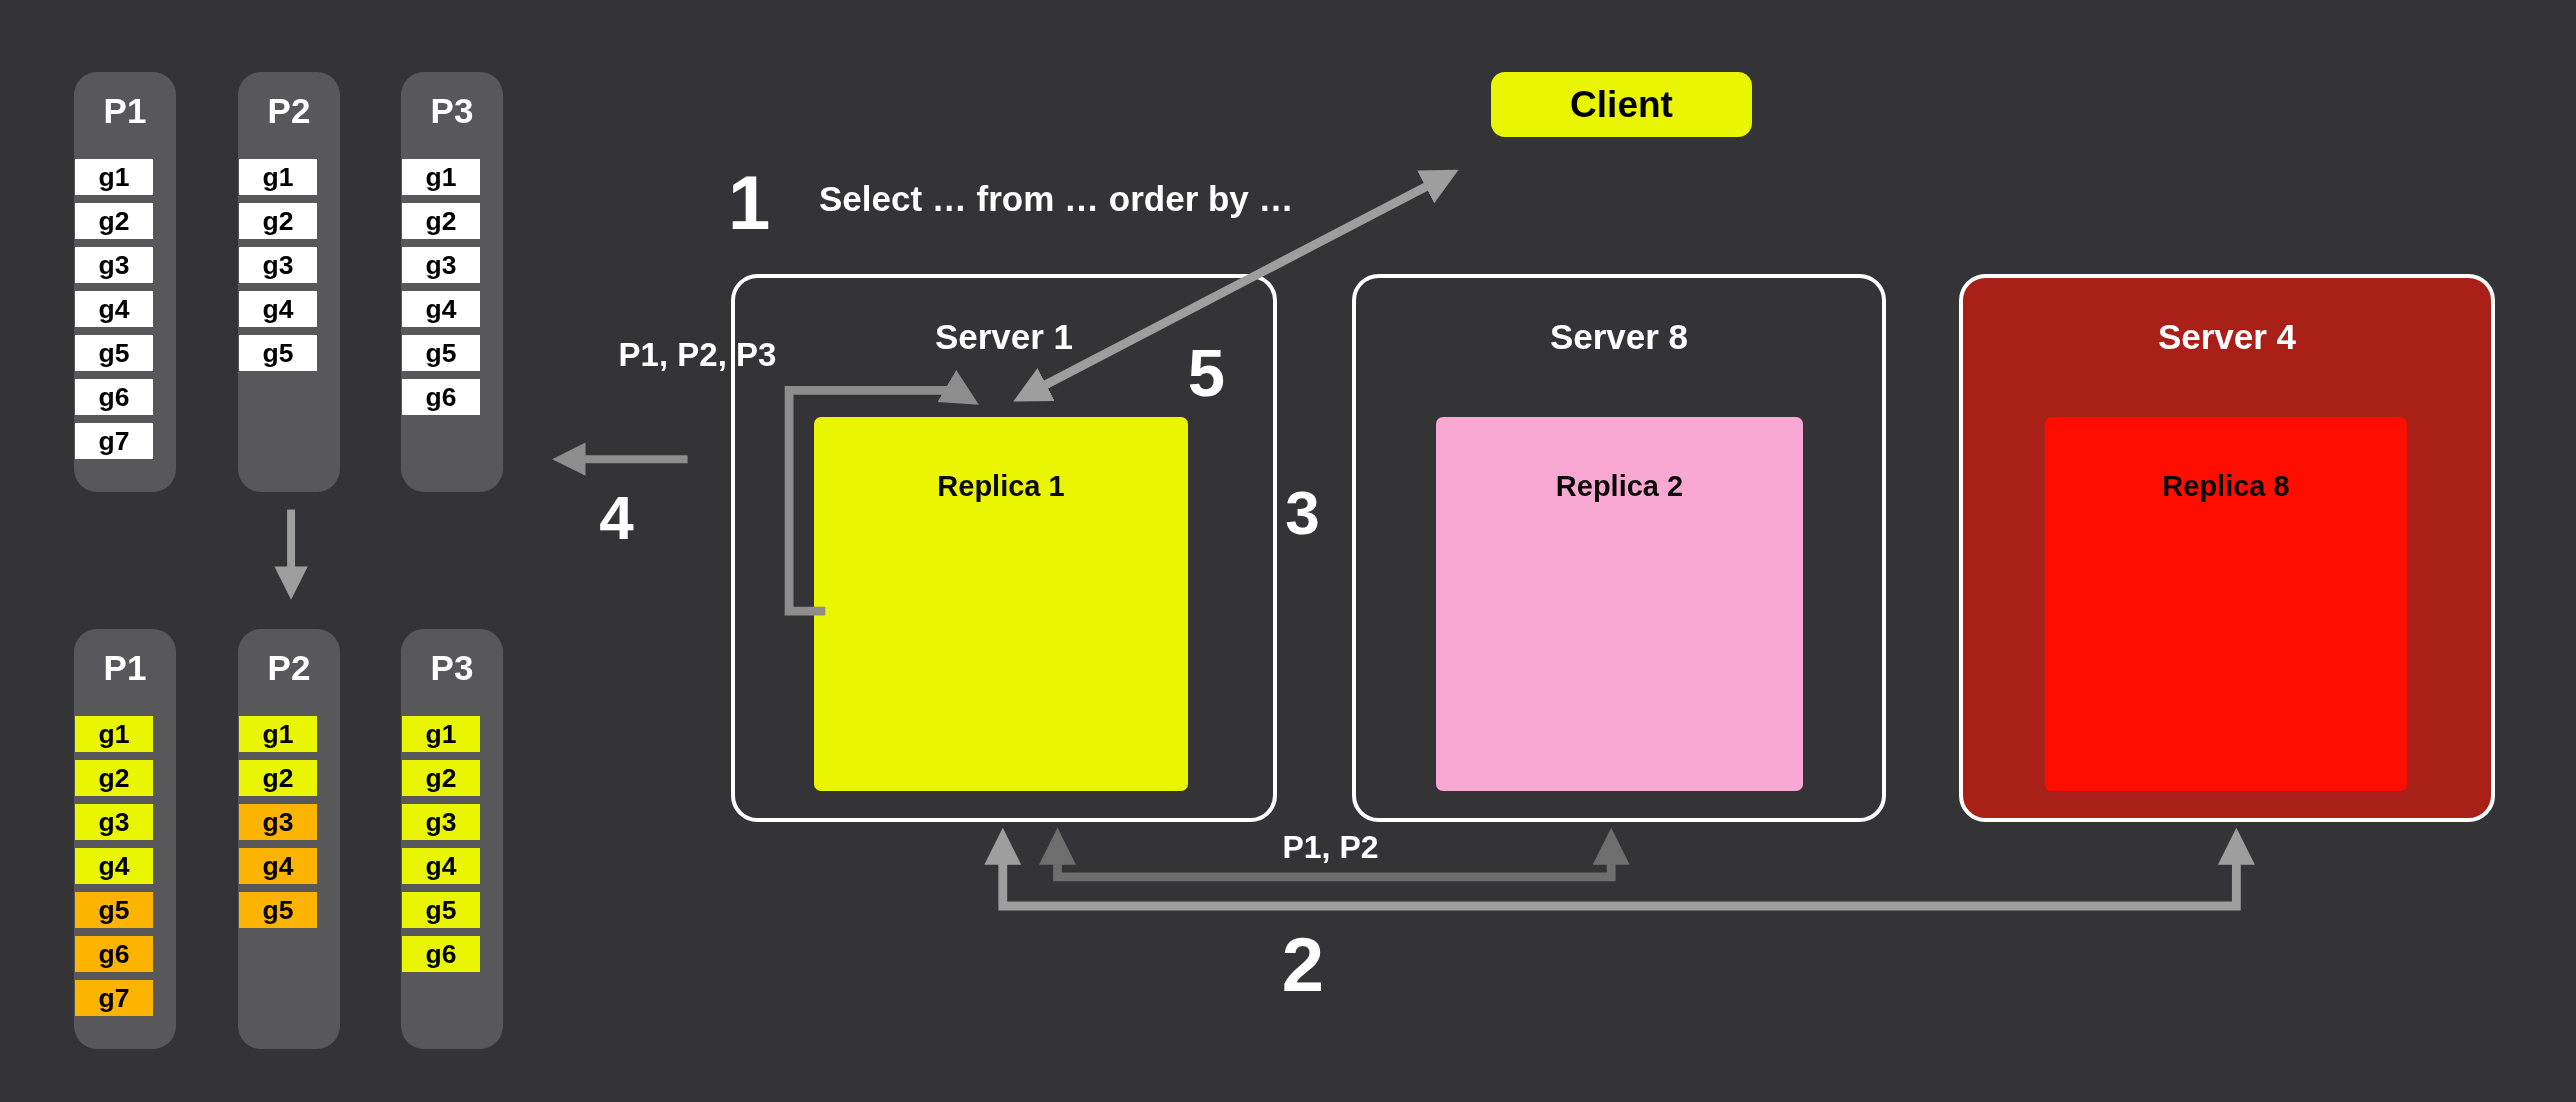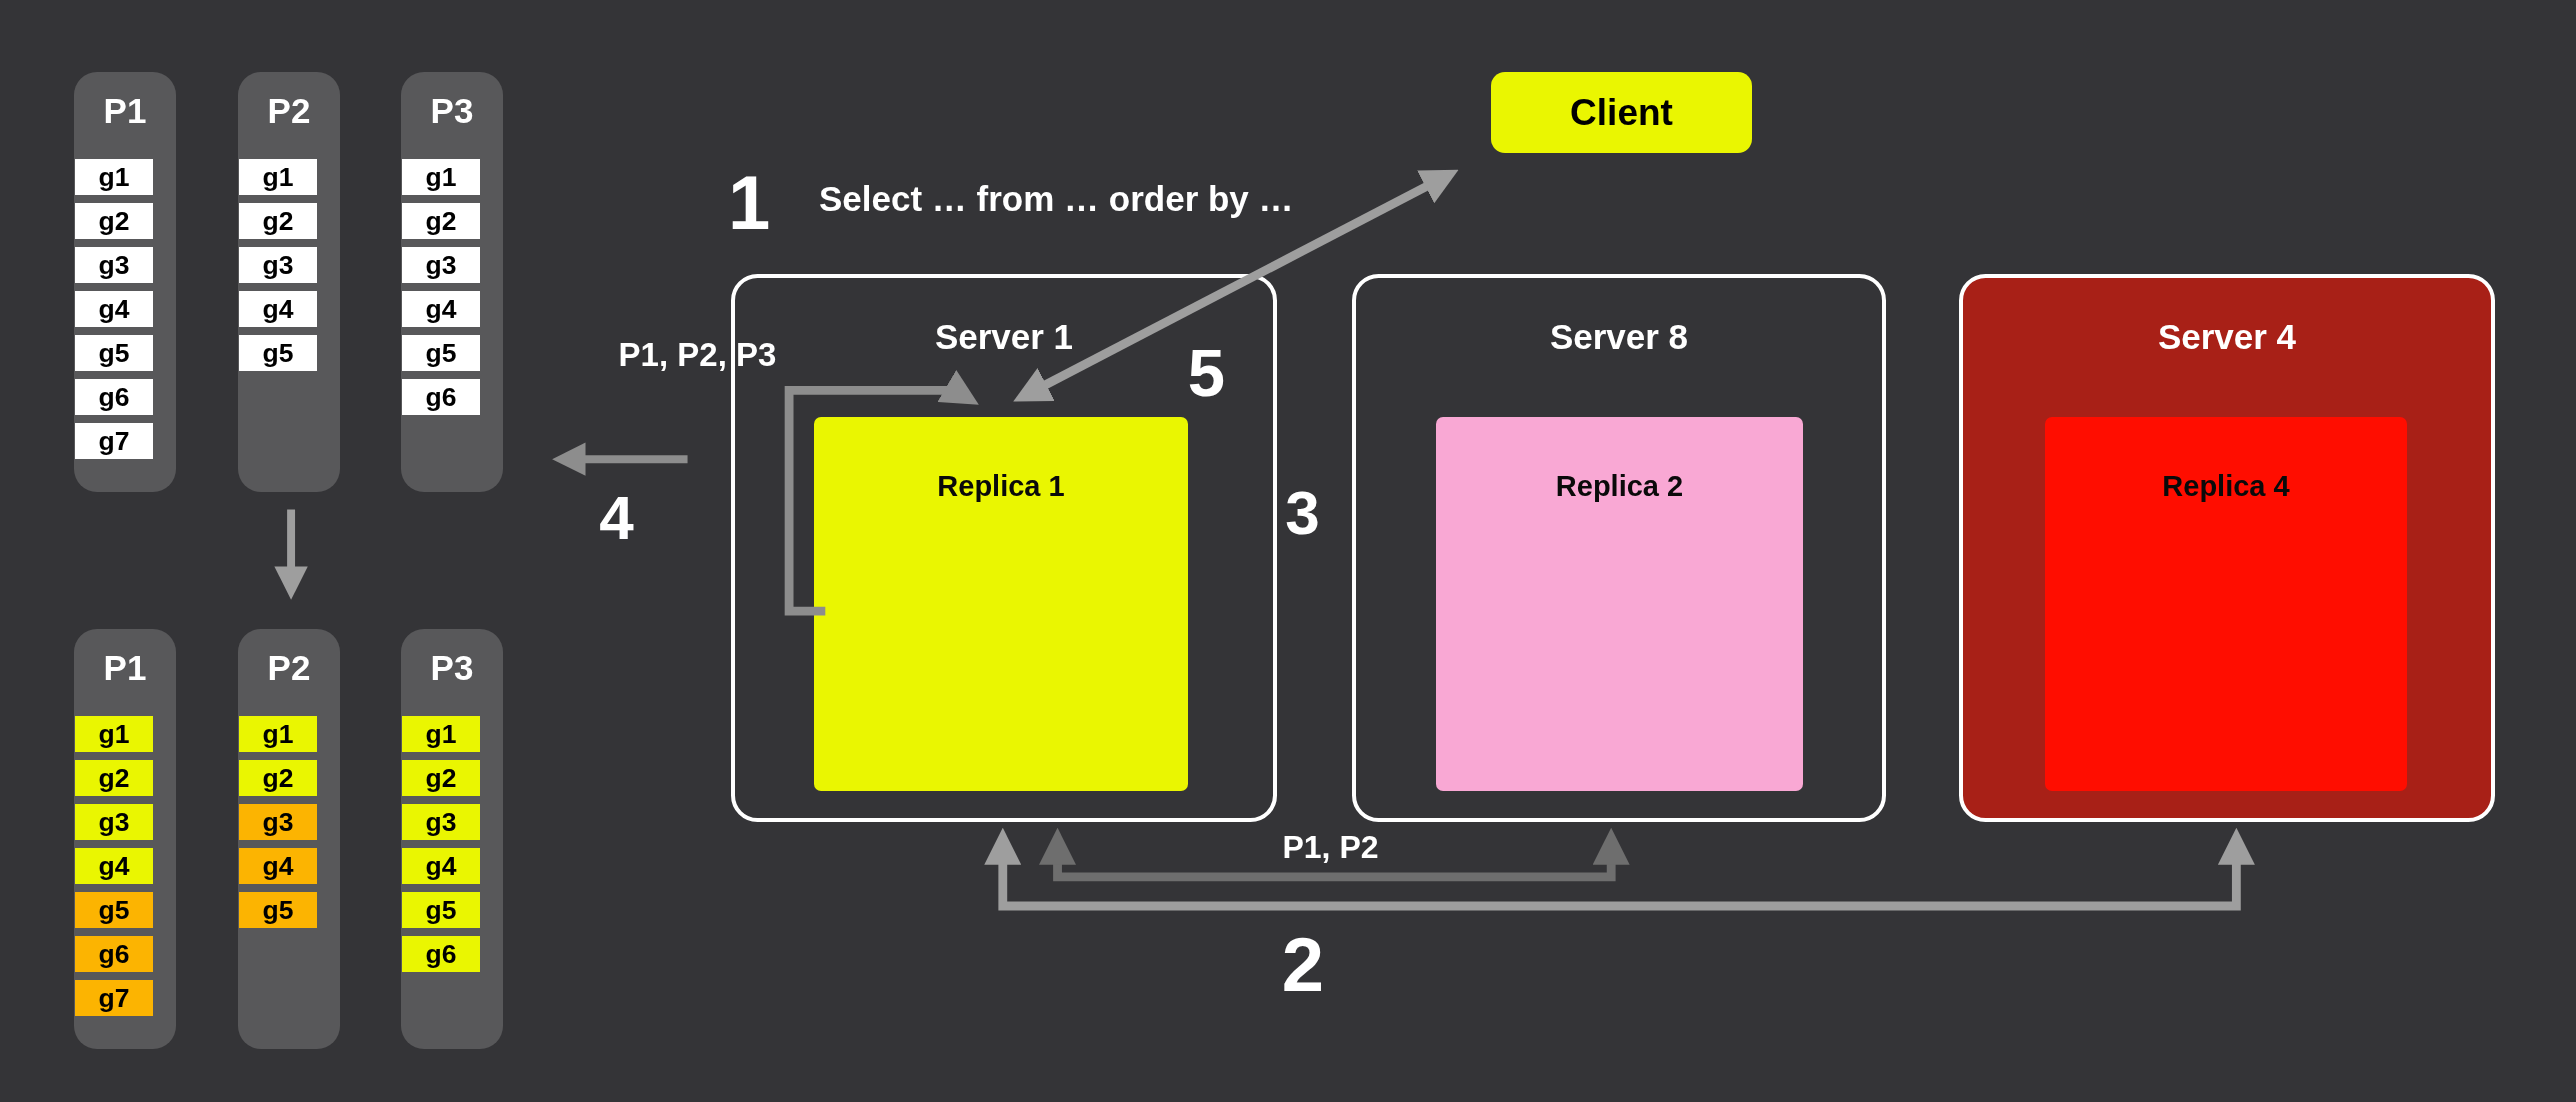--- a/index.html
+++ b/index.html
@@ -19,21 +19,21 @@
   .server{position:absolute;top:274px;height:548px;border:4.4px solid #ffffff;border-radius:26.5px;box-sizing:border-box;}
   .server-label{position:absolute;top:39px;left:0;width:100%;text-align:center;
                 font-size:35px;font-weight:700;color:#ffffff;}
   #server-3{background:#a82017;}
   .replica{position:absolute;top:417px;height:374px;border-radius:7px;}
   #replica-1{left:814px;width:374px;background:#eaf601;}
   #replica-2{left:1436px;width:367px;background:#f9a8d4;}
   #replica-3{left:2045px;width:362px;background:#ff0d00;}
   .replica-label{margin-top:53px;text-align:center;font-size:29px;font-weight:800;color:#0a0a0a;}
   
-  .client{position:absolute;left:1491px;top:72px;width:261px;height:81px;background:#eaf601;
+  .client{position:absolute;left:1491px;top:72px;width:261px;height:65px;background:#eaf601;
           border-radius:14px;display:flex;align-items:center;justify-content:center;
           font-size:37px;font-weight:800;color:#000000;}
   
   .lbl{position:absolute;color:#ffffff;font-weight:800;}
   .num{font-weight:800;color:#ffffff;position:absolute;text-align:center;}
   #num-1{left:728px;top:159px;font-size:76px;}
   #query-text{left:799px;top:179px;font-size:35px;font-weight:700;margin-left:20px;}
   #num-5{left:1171px;top:334px;width:71px;font-size:67px;}
   #num-3{left:1267px;top:477px;width:71px;font-size:62px;}
   #num-4{left:581px;top:482px;width:71px;font-size:62px;}
@@ -128,21 +128,21 @@
     <div class="server-label">Server 4</div>
   </div>
 
   <div class="replica" id="replica-1">
     <div class="replica-label">Replica 1</div>
   </div>
   <div class="replica" id="replica-2">
     <div class="replica-label">Replica 2</div>
   </div>
   <div class="replica" id="replica-3">
-    <div class="replica-label">Replica 4</div>
+    <div class="replica-label">Replica 8</div>
   </div>
 
   <svg class="arrows" width="2576" height="1102" viewBox="0 0 2916 1248">
     <defs>
       <marker id="ah-light" viewBox="0 0 10 10" refX="7" refY="5" markerWidth="4.2" markerHeight="4.2" orient="auto-start-reverse" markerUnits="strokeWidth">
         <path d="M0,0 L10,5 L0,10 z" fill="#9e9e9e"></path>
       </marker>
       <marker id="ah-mid" viewBox="0 0 10 10" refX="7" refY="5" markerWidth="4.2" markerHeight="4.2" orient="auto-start-reverse" markerUnits="strokeWidth">
         <path d="M0,0 L10,5 L0,10 z" fill="#8d8d8d"></path>
       </marker>

